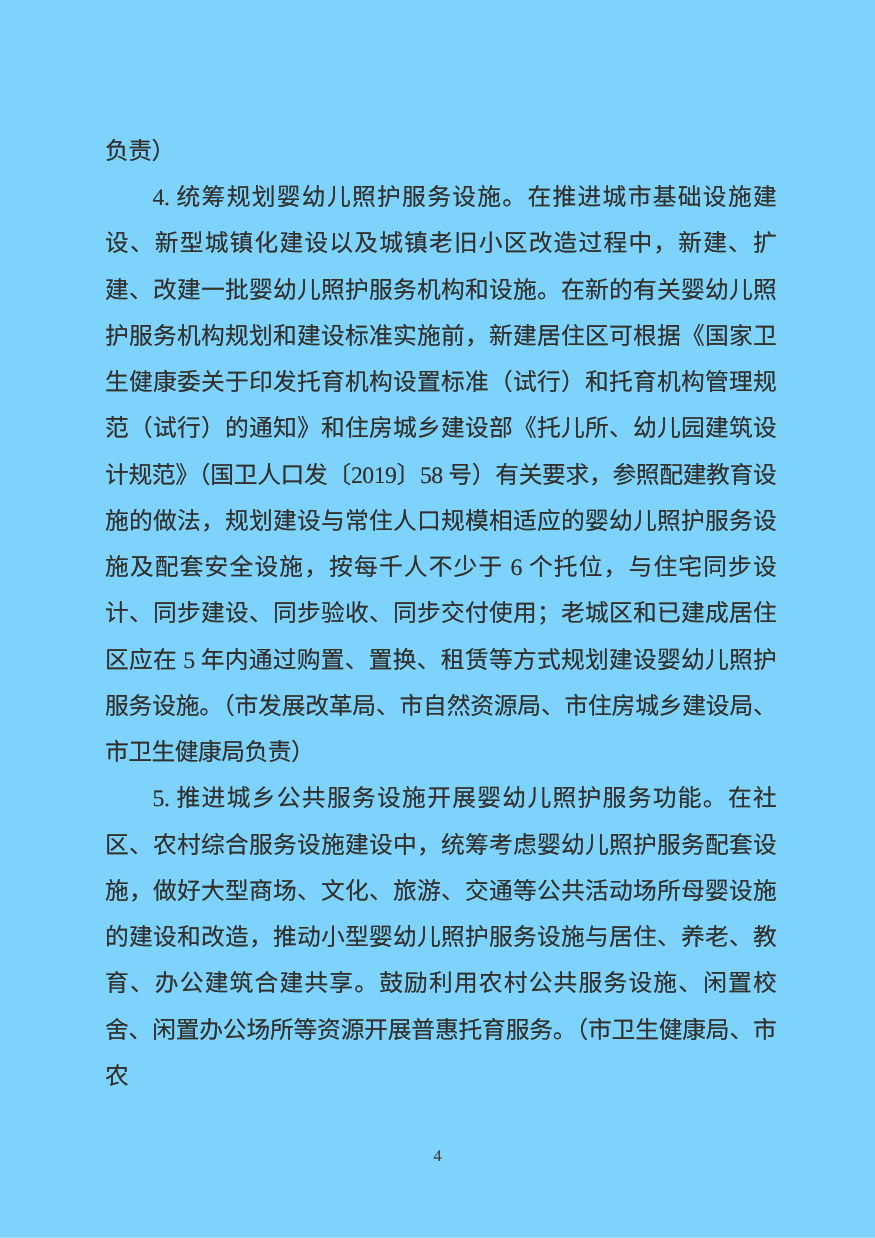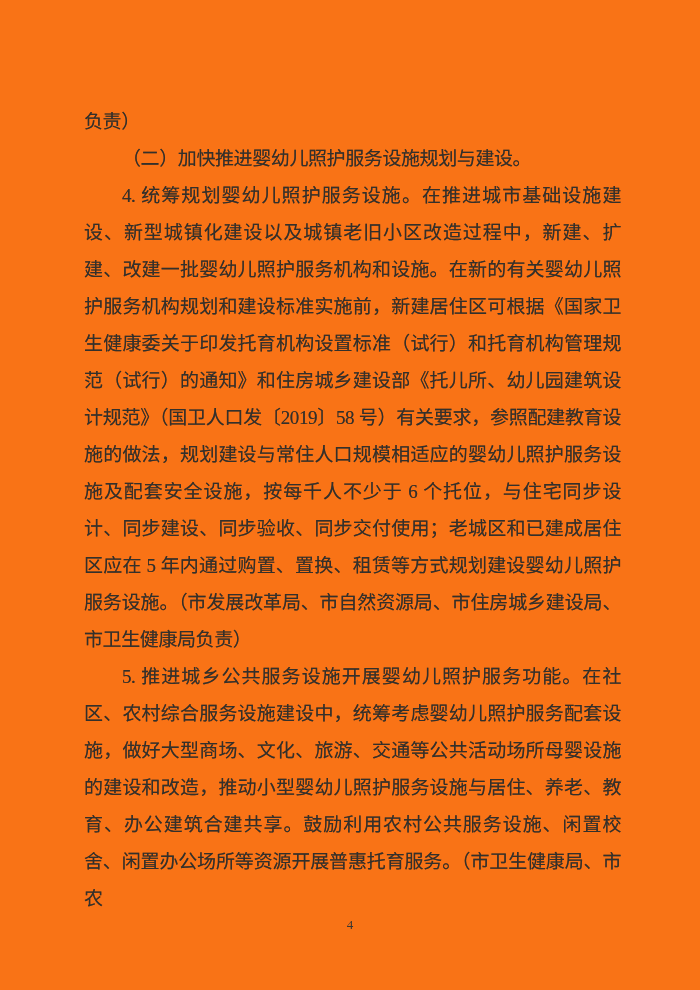--- a/index.html
+++ b/index.html
@@ -48,21 +48,20 @@
     text-align: center;
     font-size: 13px;
     line-height: 18px;
     letter-spacing: 0;
     color: #3a3733;
   }
 </style>
 </head>
 <body>
 
-<div class="page" style="background: #f97316; color: rgb(51, 48, 44);">
+<div class="page" style="background: #7dd3fc; color: rgb(51, 48, 44);">
   <div class="text-block">
     <p class="para">负责）</p>
-    <p class="para indent">（二）加快推进婴幼儿照护服务设施规划与建设。</p>
     <p class="para indent">4. 统筹规划婴幼儿照护服务设施。在推进城市基础设施建设、新型城镇化建设以及城镇老旧小区改造过程中，新建、扩建、改建一批婴幼儿照护服务机构和设施。在新的有关婴幼儿照护服务机构规划和建设标准实施前，新建居住区可根据《国家卫生健康委关于印发托育机构设置标准（试行）和托育机构管理规范（试行）的通知》和住房城乡建设部《托儿所、幼儿园建筑设计规范》（国卫人口发〔2019〕58 号）有关要求，参照配建教育设施的做法，规划建设与常住人口规模相适应的婴幼儿照护服务设施及配套安全设施，按每千人不少于 6 个托位，与住宅同步设计、同步建设、同步验收、同步交付使用；老城区和已建成居住区应在 5 年内通过购置、置换、租赁等方式规划建设婴幼儿照护服务设施。（市发展改革局、市自然资源局、市住房城乡建设局、市卫生健康局负责）</p>
     <p class="para indent">5. 推进城乡公共服务设施开展婴幼儿照护服务功能。在社区、农村综合服务设施建设中，统筹考虑婴幼儿照护服务配套设施，做好大型商场、文化、旅游、交通等公共活动场所母婴设施的建设和改造，推动小型婴幼儿照护服务设施与居住、养老、教育、办公建筑合建共享。鼓励利用农村公共服务设施、闲置校舍、闲置办公场所等资源开展普惠托育服务。（市卫生健康局、市农</p>
   </div>
   <div class="page-number">4</div>
 </div>
 
 </body></html>

